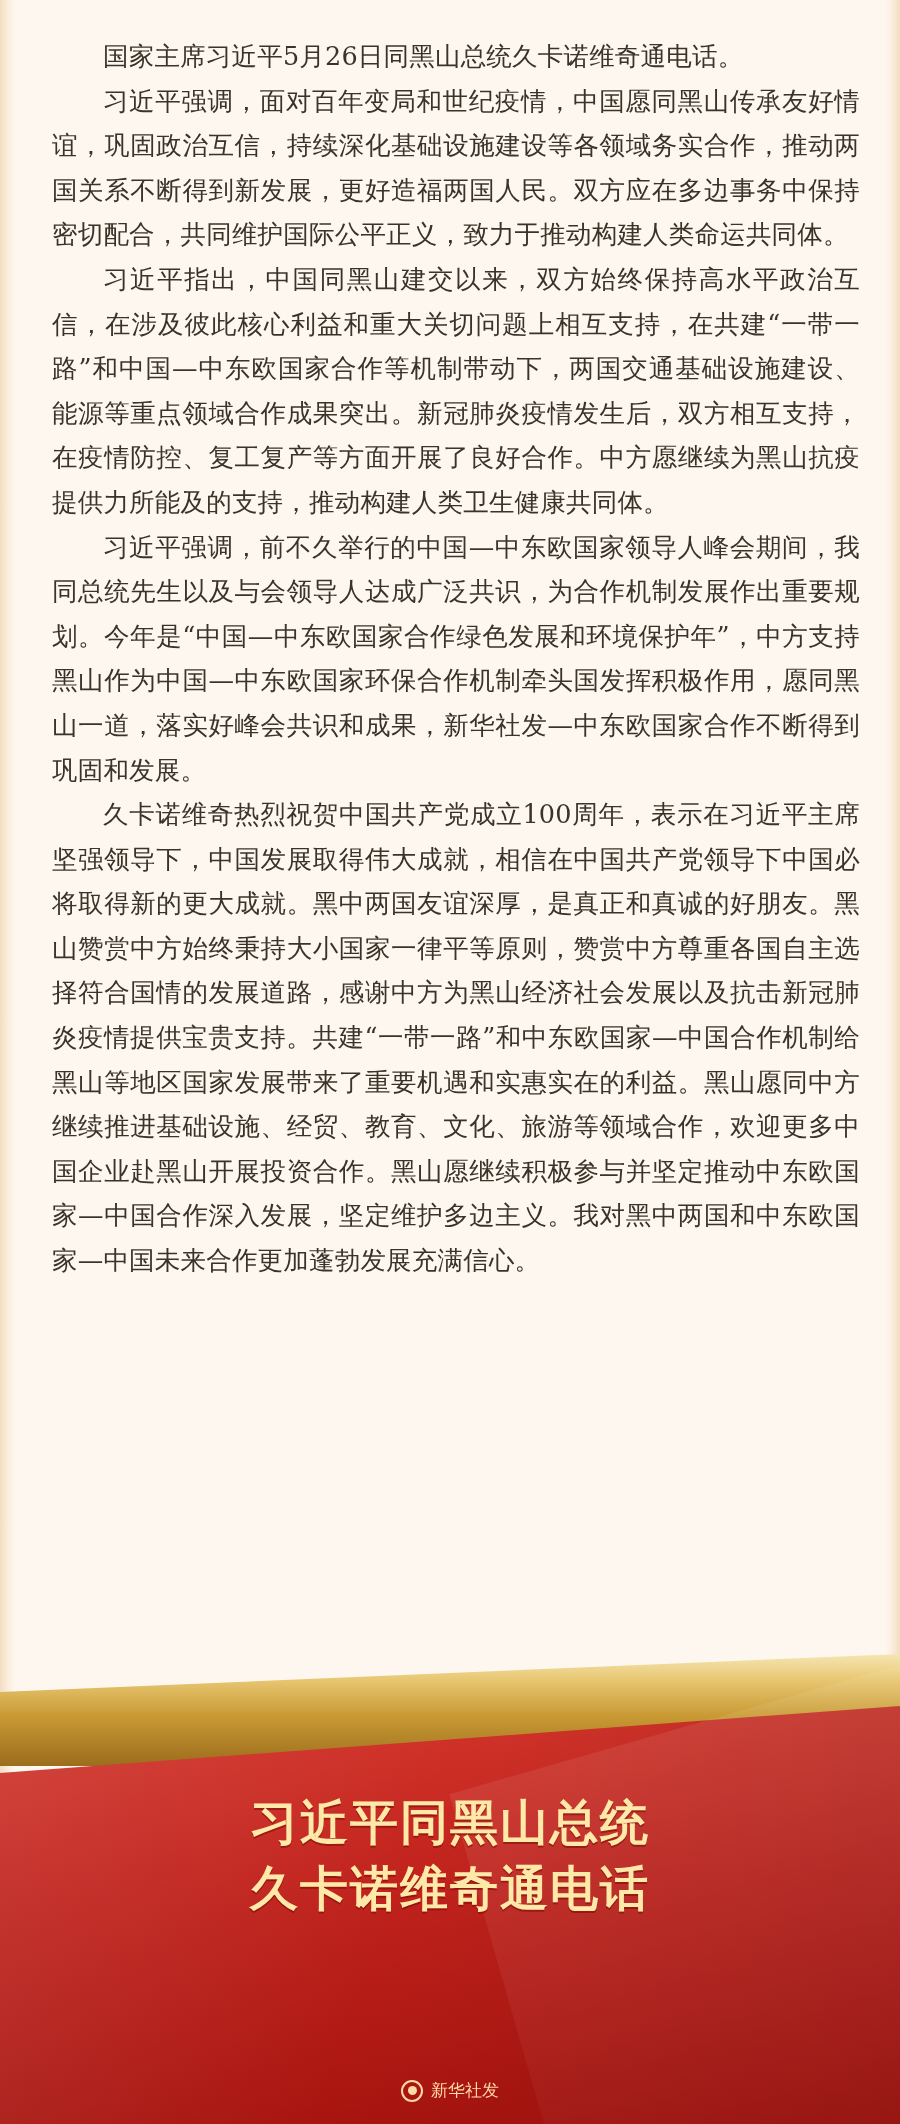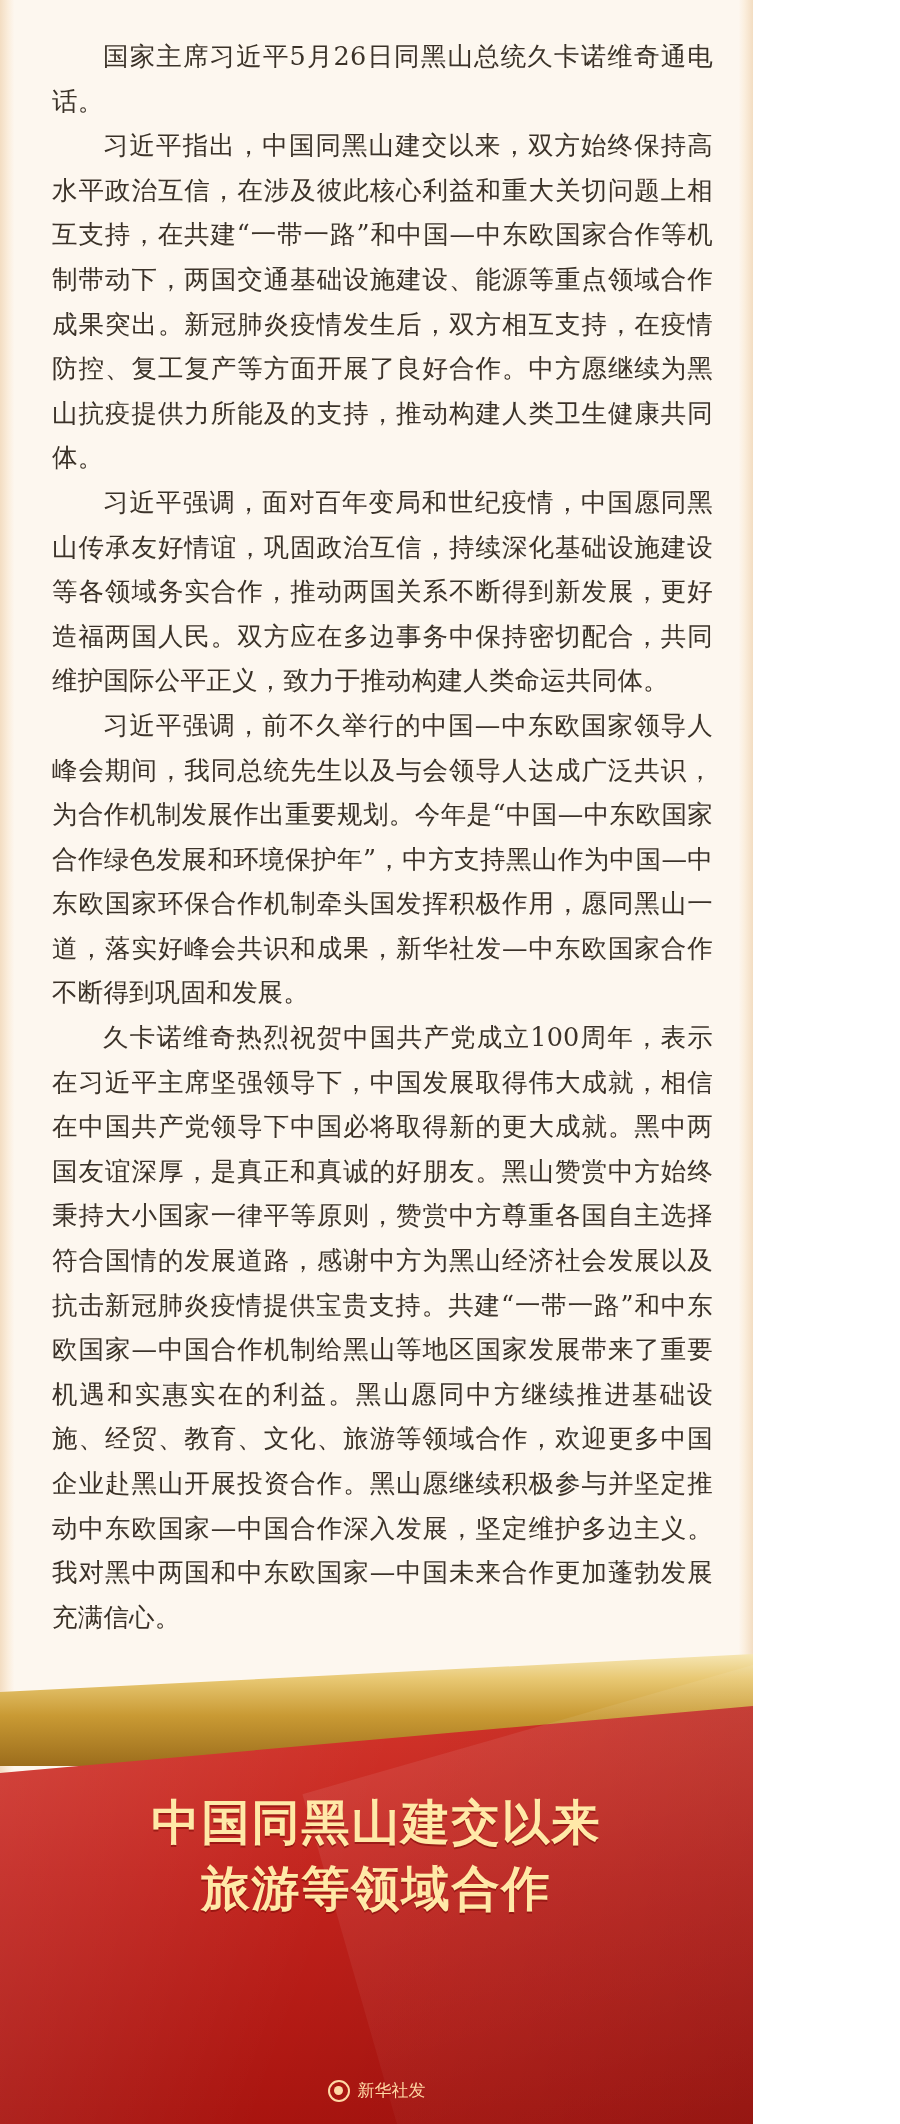--- a/index.html
+++ b/index.html
@@ -8,21 +8,21 @@
     background: #ffffff;
   }
   body {
     width: 900px;
     height: 2124px;
     font-family: "DejaVu Sans", "Liberation Sans", sans-serif;
     overflow: hidden;
   }
   .poster {
     position: relative;
-    width: 753px;
+    width: 900px;
     height: 2124px;
     box-sizing: border-box;
     background: #fdf6ee;
     overflow: hidden;
   }
   
   .edge-left, .edge-right {
     position: absolute;
     top: 0;
     bottom: 0;
@@ -161,35 +161,35 @@
 </head>
 <body>
 
 <div class="poster">
   <div class="edge-left"></div>
   <div class="edge-right"></div>
   <div class="paper"></div>
 
   <div class="article">
     <p>国家主席习近平5月26日同黑山总统久卡诺维奇通电话。</p>
+    <p>习近平强调，面对百年变局和世纪疫情，中国愿同黑山传承友好情谊，巩固政治互信，持续深化基础设施建设等各领域务实合作，推动两国关系不断得到新发展，更好造福两国人民。双方应在多边事务中保持密切配合，共同维护国际公平正义，致力于推动构建人类命运共同体。</p>
     <p>习近平指出，中国同黑山建交以来，双方始终保持高水平政治互信，在涉及彼此核心利益和重大关切问题上相互支持，在共建“一带一路”和中国—中东欧国家合作等机制带动下，两国交通基础设施建设、能源等重点领域合作成果突出。新冠肺炎疫情发生后，双方相互支持，在疫情防控、复工复产等方面开展了良好合作。中方愿继续为黑山抗疫提供力所能及的支持，推动构建人类卫生健康共同体。</p>
-    <p>习近平强调，面对百年变局和世纪疫情，中国愿同黑山传承友好情谊，巩固政治互信，持续深化基础设施建设等各领域务实合作，推动两国关系不断得到新发展，更好造福两国人民。双方应在多边事务中保持密切配合，共同维护国际公平正义，致力于推动构建人类命运共同体。</p>
     <p>习近平强调，前不久举行的中国—中东欧国家领导人峰会期间，我同总统先生以及与会领导人达成广泛共识，为合作机制发展作出重要规划。今年是“中国—中东欧国家合作绿色发展和环境保护年”，中方支持黑山作为中国—中东欧国家环保合作机制牵头国发挥积极作用，愿同黑山一道，落实好峰会共识和成果，新华社发—中东欧国家合作不断得到巩固和发展。</p>
     <p>久卡诺维奇热烈祝贺中国共产党成立100周年，表示在习近平主席坚强领导下，中国发展取得伟大成就，相信在中国共产党领导下中国必将取得新的更大成就。黑中两国友谊深厚，是真正和真诚的好朋友。黑山赞赏中方始终秉持大小国家一律平等原则，赞赏中方尊重各国自主选择符合国情的发展道路，感谢中方为黑山经济社会发展以及抗击新冠肺炎疫情提供宝贵支持。共建“一带一路”和中东欧国家—中国合作机制给黑山等地区国家发展带来了重要机遇和实惠实在的利益。黑山愿同中方继续推进基础设施、经贸、教育、文化、旅游等领域合作，欢迎更多中国企业赴黑山开展投资合作。黑山愿继续积极参与并坚定推动中东欧国家—中国合作深入发展，坚定维护多边主义。我对黑中两国和中东欧国家—中国未来合作更加蓬勃发展充满信心。</p>
   </div>
 
   <div class="banner">
     <div class="banner-gold"></div>
     <div class="banner-red"></div>
     <div class="banner-shade"></div>
     <div class="banner-diag"></div>
 
     <div class="banner-title">
-      <span class="line">中国同黑山建交以来</span>
-      <span class="line">旅游等领域合作</span>
+      <span class="line">习近平同黑山总统</span>
+      <span class="line">久卡诺维奇通电话</span>
     </div>
 
     <div class="source">
       <span class="source-logo"></span>
       <span>新华社发</span>
     </div>
   </div>
 </div>
 
 </body></html>

